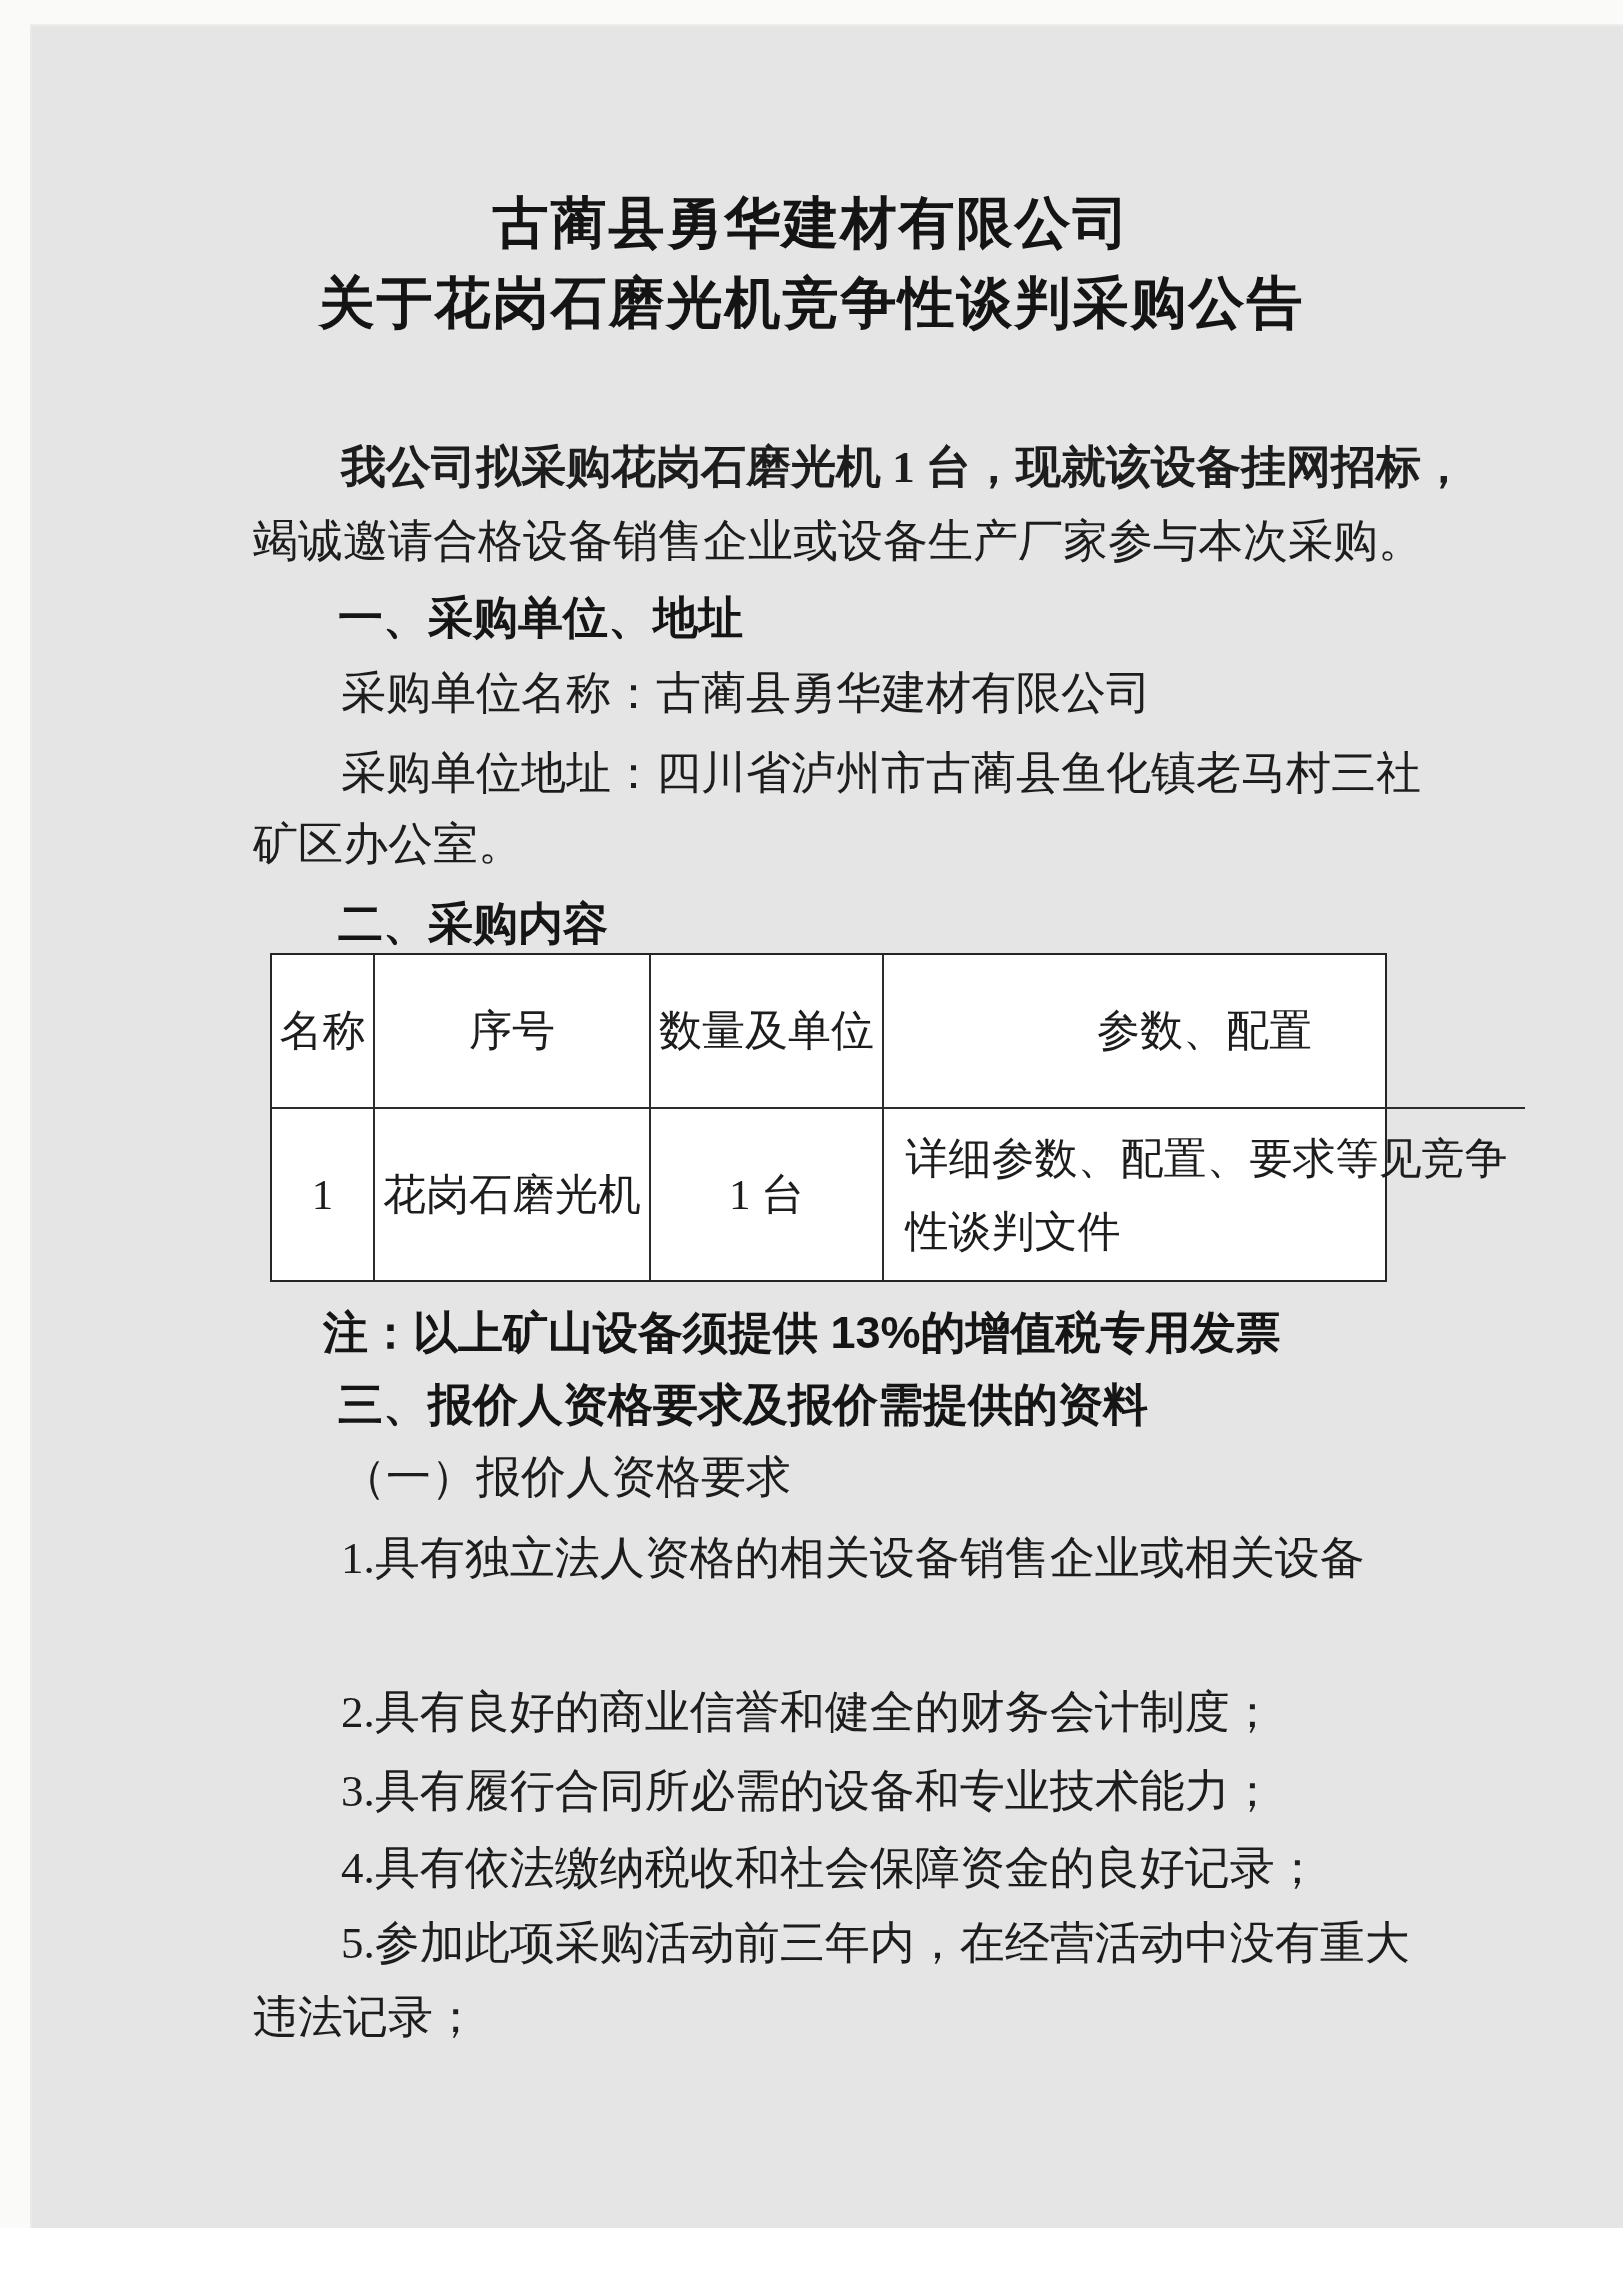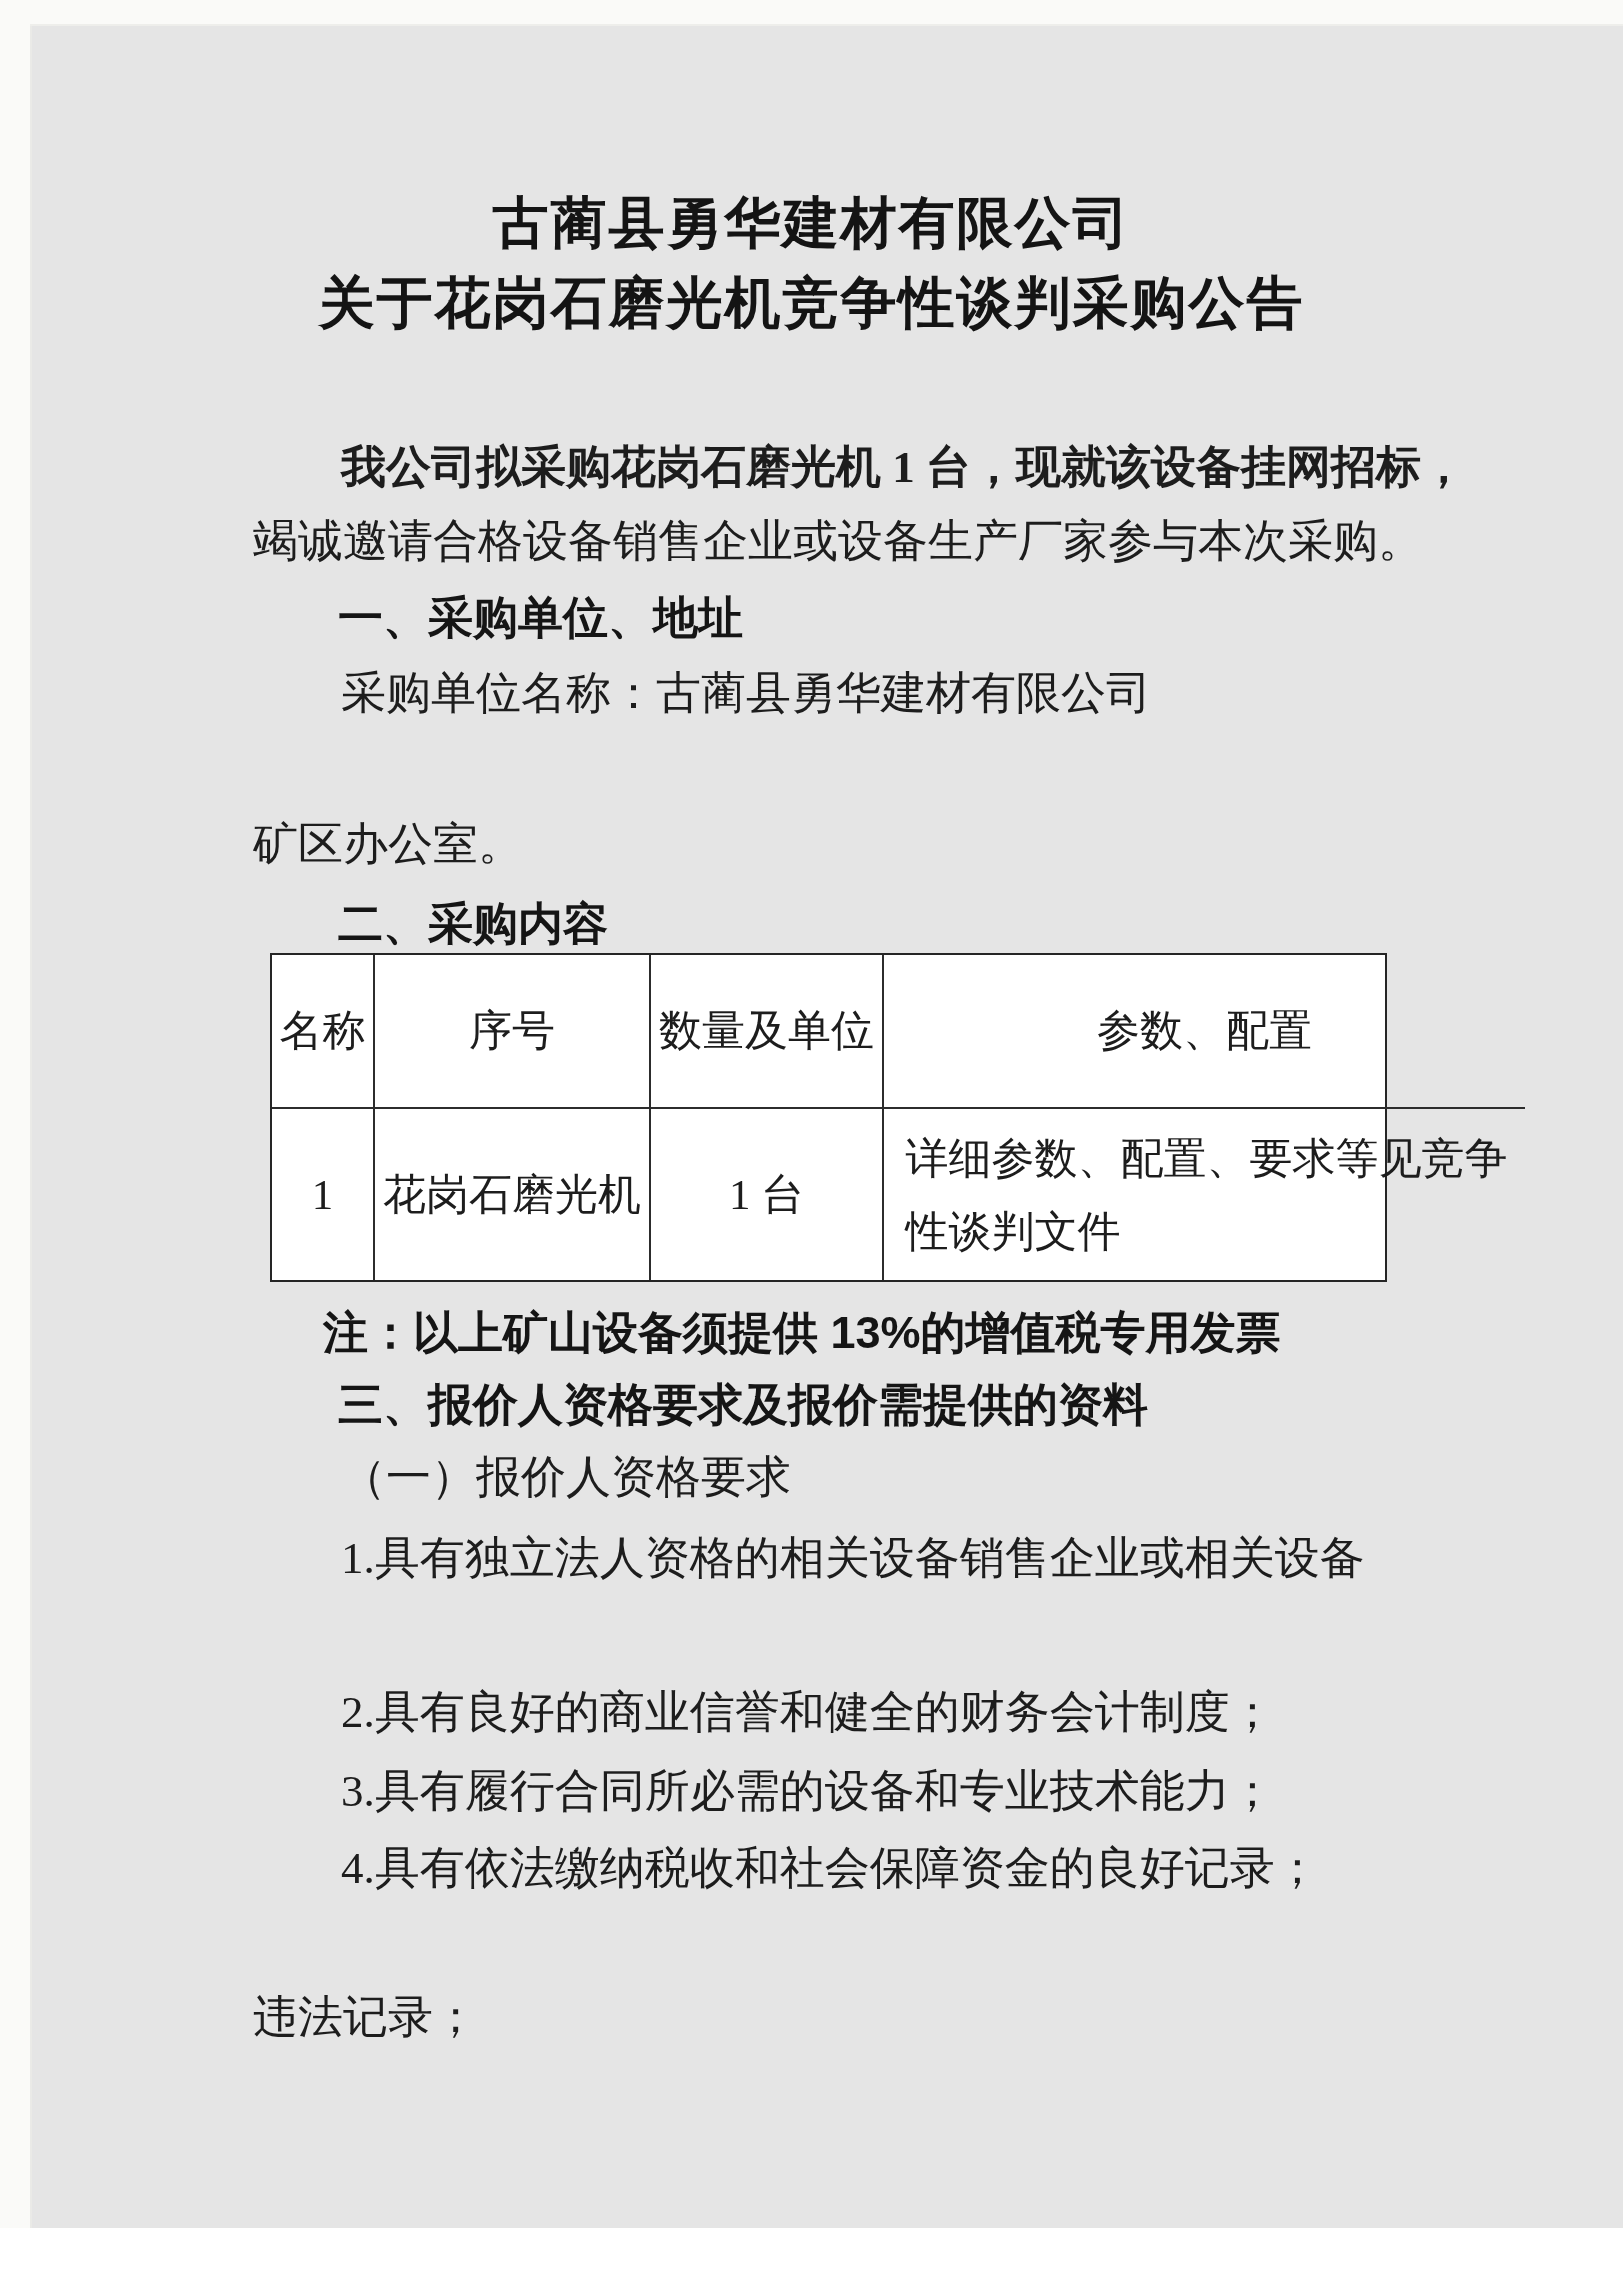--- a/index.html
+++ b/index.html
@@ -98,20 +98,21 @@
   <div class="scan-edge-top"></div>
 
   <div class="line title-line" style="top:185px;">古蔺县勇华建材有限公司</div>
   <div class="line title-line" style="top:265px;">关于花岗石磨光机竞争性谈判采购公告</div>
 
   <div class="line" style="top:429px; left:341px;font-weight:bold;">我公司拟采购花岗石磨光机 1 台，现就该设备挂网招标，</div>
   <div class="line" style="top:503px; left:253px;">竭诚邀请合格设备销售企业或设备生产厂家参与本次采购。</div>
 
   <div class="line bold-head" style="top:580px; left:338px;">一、采购单位、地址</div>
   <div class="line" style="top:655px; left:341px;">采购单位名称：古蔺县勇华建材有限公司</div>
+  <div class="line" style="top:735px; left:341px;">采购单位地址：四川省泸州市古蔺县鱼化镇老马村三社</div>
   <div class="line" style="top:806px; left:253px;">矿区办公室。</div>
 
   <div class="line bold-head" style="top:886px; left:338px;">二、采购内容</div>
 
   <div class="tbl">
     <div class="cell">名称</div>
     <div class="cell">序号</div>
     <div class="cell">数量及单位</div>
     <div class="cell last-col">参数、配置</div>
 
@@ -126,16 +127,17 @@
 
   <div class="line bold-head" style="top:1295px; left:323px;">注：以上矿山设备须提供 13%的增值税专用发票</div>
 
   <div class="line bold-head" style="top:1367px; left:338px;">三、报价人资格要求及报价需提供的资料</div>
   <div class="line" style="top:1439px; left:341px;">（一）报价人资格要求</div>
 
   <div class="line" style="top:1520px; left:341px;">1.具有独立法人资格的相关设备销售企业或相关设备</div>
   <div class="line" style="top:1674px; left:341px;">2.具有良好的商业信誉和健全的财务会计制度；</div>
   <div class="line" style="top:1753px; left:341px;">3.具有履行合同所必需的设备和专业技术能力；</div>
   <div class="line" style="top:1830px; left:341px;">4.具有依法缴纳税收和社会保障资金的良好记录；</div>
+  <div class="line" style="top:1905px; left:341px;">5.参加此项采购活动前三年内，在经营活动中没有重大</div>
   <div class="line" style="top:1979px; left:253px;">违法记录；</div>
 
 </div>
 
 
 </body></html>

